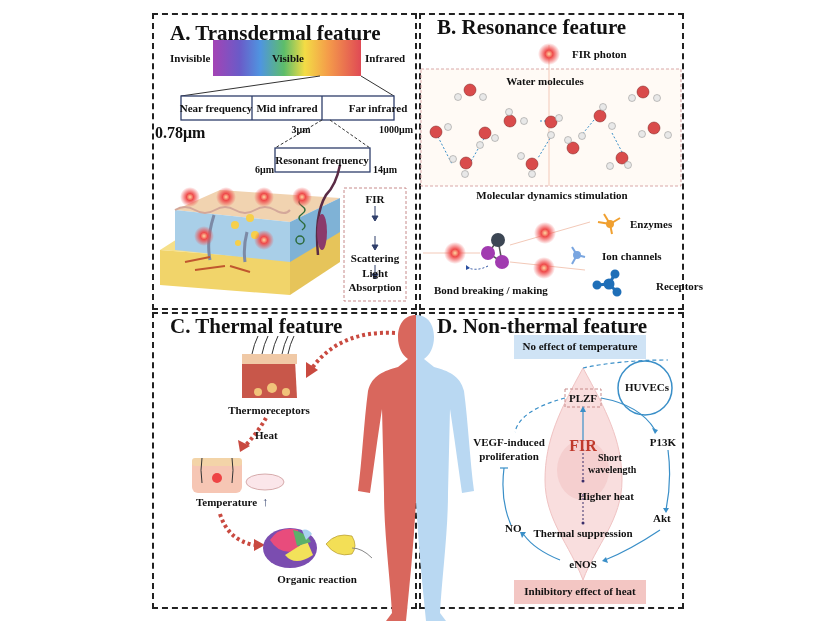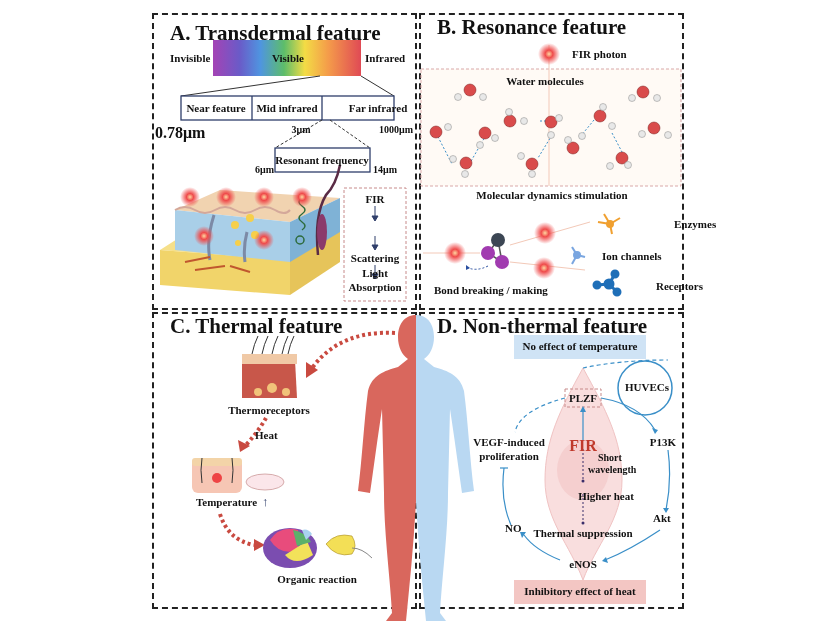--- a/index.html
+++ b/index.html
@@ -77,21 +77,21 @@
   <g>
     <circle cx="190" cy="197" r="10" fill="url(#glow)"></circle>
     <circle cx="226" cy="197" r="10" fill="url(#glow)"></circle>
     <circle cx="264" cy="197" r="10" fill="url(#glow)"></circle>
     <circle cx="302" cy="197" r="10" fill="url(#glow)"></circle>
     <circle cx="204" cy="236" r="10" fill="url(#glow)"></circle>
     <circle cx="264" cy="240" r="10" fill="url(#glow)"></circle>
   </g>
 </svg>
 
-<div class="lbl c" style="left:216px;top:102px;">Near feature</div>
+<div class="lbl c" style="left:216px;top:102px;">Near frequency</div>
 <div class="lbl c" style="left:287px;top:102px;">Mid infrared</div>
 <div class="lbl c" style="left:378px;top:102px;">Far infrared</div>
 <div class="lbl" style="left:155px;top:124px;font-size:16px;">0.78μm</div>
 <div class="lbl c" style="left:301px;top:124px;font-size:10px;">3μm</div>
 <div class="lbl" style="left:379px;top:124px;font-size:10px;">1000μm</div>
 <div class="lbl c" style="left:322px;top:154px;">Resonant frequency</div>
 <div class="lbl" style="left:255px;top:164px;font-size:10px;">6μm</div>
 <div class="lbl" style="left:373px;top:164px;font-size:10px;">14μm</div>
 <div class="lbl c" style="left:375px;top:193px;">FIR</div>
 <div class="lbl c" style="left:375px;top:223px;margin-top:44px;">Light</div>
@@ -192,21 +192,21 @@
       <circle cx="609" cy="284" r="4"></circle>
     <circle cx="597" cy="285" r="3"></circle>
       <circle cx="615" cy="274" r="3"></circle>
       <circle cx="617" cy="292" r="3"></circle>
   </g>
 </svg>
 
 <div class="lbl" style="left:572px;top:48px;">FIR photon</div>
 <div class="lbl c" style="left:545px;top:75px;">Water molecules</div>
 <div class="lbl c" style="left:552px;top:189px;">Molecular dynamics stimulation</div>
-<div class="lbl" style="left:630px;top:218px;margin-left:44px;">Enzymes</div>
+<div class="lbl" style="left:630px;top:218px;">Enzymes</div>
 <div class="lbl" style="left:602px;top:250px;">Ion channels</div>
 <div class="lbl" style="left:628px;top:280px;margin-left:28px;">Receptors</div>
 <div class="lbl" style="left:434px;top:284px;">Bond breaking / making</div>
 
 <div class="ptitle" style="left:170px;top:314px;">C. Thermal  feature</div>
 
 <svg width="824" height="622">
   <g>
     <polygon points="242,360 295,360 297,398 242,398" fill="#c8574a"></polygon>
     <rect x="242" y="354" width="55" height="10" fill="#f0c9a6"></rect>

